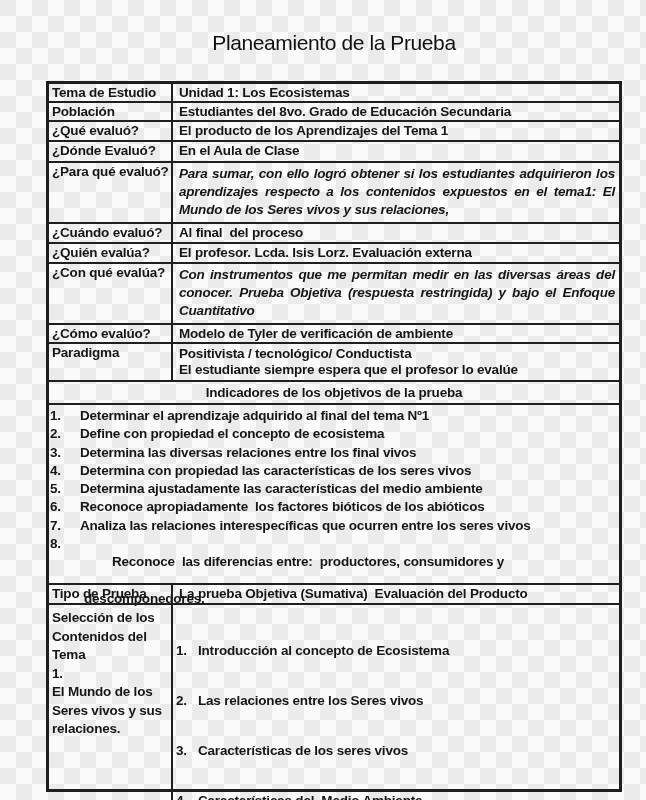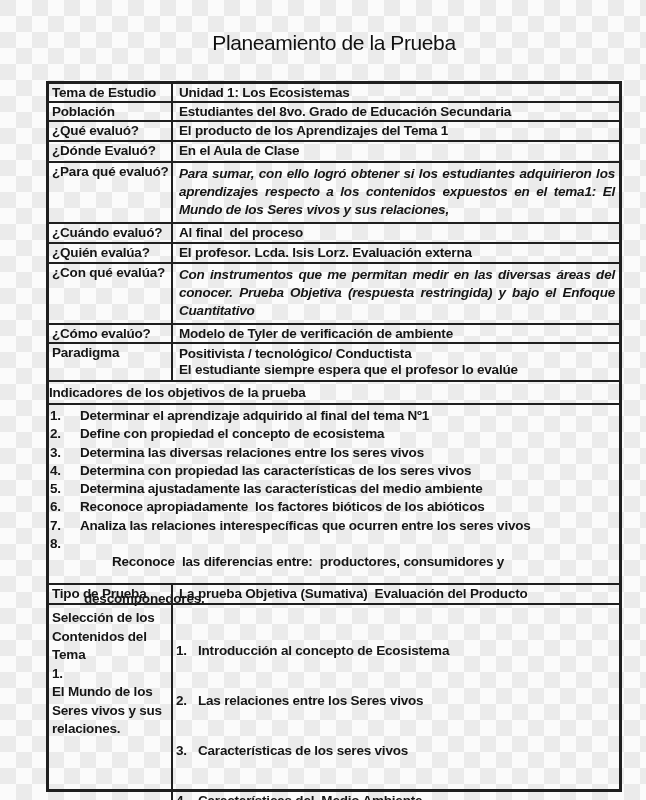--- a/index.html
+++ b/index.html
@@ -29,21 +29,21 @@
   .row.last{border-bottom:none;flex:1 1 auto;}
   .lbl{
     width:117px;flex:0 0 117px;border-right:2px solid #1f1f1f;
     padding:1px 2px 0 3px;box-sizing:content-box;line-height:16px;
   }
   .val{flex:1;padding:1px 4px 0 6px;line-height:16px;white-space:pre-wrap;}
   .val.par{text-align:justify;white-space:normal;line-height:18.2px;padding-top:2px;font-style:italic;}
   .val.pre{white-space:pre-line;}
   .lbl.pre{white-space:pre-line;line-height:18.5px;padding-top:4px;}
   .section-head{
-    display:block;line-height:18px;padding-top:2px;
+    display:block;text-align:center;line-height:18px;padding-top:2px;
     border-bottom:2px solid #1f1f1f;box-sizing:border-box;flex:0 0 auto;
   }
   .list{display:block;box-sizing:border-box;}
   .li{display:flex;line-height:18.3px;}
   .li .num{flex:0 0 31px;padding-left:1px;box-sizing:border-box;}
   .li .txt{flex:1;white-space:pre-wrap;padding-right:4px;}
   .li .txt2{margin-left:4px;white-space:pre-wrap;}
   .list2 .li{line-height:18px;}
   .list2 .li .num{flex:0 0 25px;padding-left:3px;}
   .list2{padding-top:5px;}
@@ -114,21 +114,21 @@
     <div class="li">
       <div class="num">1.</div>
       <div class="txt">Determinar el aprendizaje adquirido al final del tema Nº1</div>
     </div>
     <div class="li">
       <div class="num">2.</div>
       <div class="txt">Define con propiedad el concepto de ecosistema</div>
     </div>
     <div class="li">
       <div class="num">3.</div>
-      <div class="txt">Determina las diversas relaciones entre los seres vivos</div>
+      <div class="txt">Determina las diversas relaciones entre los final vivos</div>
     </div>
     <div class="li">
       <div class="num">4.</div>
       <div class="txt">Determina con propiedad las características de los seres vivos</div>
     </div>
     <div class="li">
       <div class="num">5.</div>
       <div class="txt">Determina ajustadamente las características del medio ambiente</div>
     </div>
     <div class="li">

